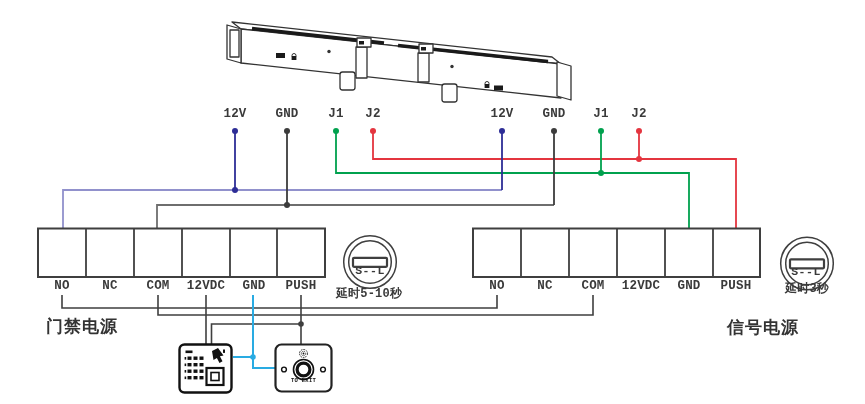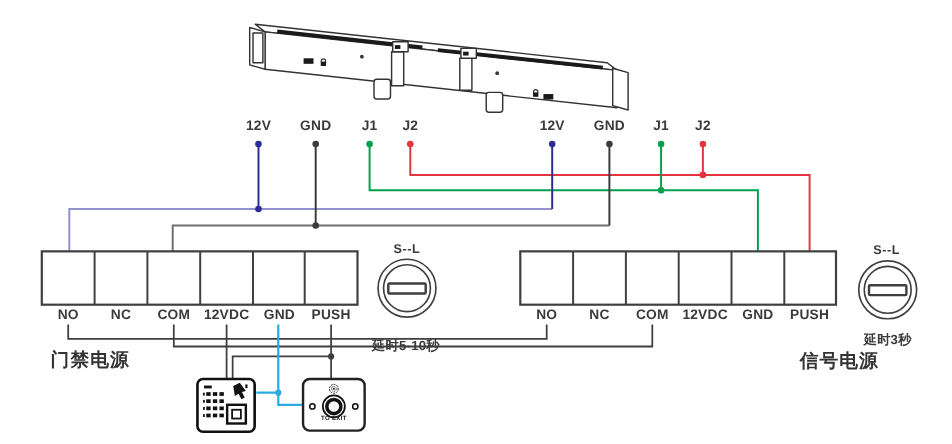--- a/index.html
+++ b/index.html
@@ -1,27 +1,27 @@
 <!DOCTYPE html>
 <html><head>
 <meta charset="utf-8">
 <style>
   html,body{margin:0;padding:0;background:#fff;}
   .stage{
     position:relative;width:865px;height:404px;background:#ffffff;
-    font-family:Liberation Sans, sans-serif;overflow:hidden;
+    font-family:Liberation Mono, monospace;overflow:hidden;
   }
   .stage svg{position:absolute;left:0;top:0;}
   .lbl{
     position:absolute;transform:translateX(-50%);
     font-size:12.5px;font-weight:600;color:#3a3a3a;
     letter-spacing:.2px;white-space:nowrap;line-height:1.1;
   }
-  .sl{font-size:11.5px;letter-spacing:.5px;}
-  .delay{font-size:12px;font-weight:600;margin-top:20px;}
+  .sl{font-size:11.5px;letter-spacing:.5px;margin-top:44px;}
+  .delay{font-size:12px;font-weight:600;}
   .cjk{font-size:17px;font-weight:600;letter-spacing:1px;color:#333;text-align:right;}
   .toexit{font-size:5.5px;font-weight:700;letter-spacing:.3px;color:#111;}
 </style>
 </head>
 <body>
 
 <div class="stage">
 
   <svg width="865" height="404" viewBox="0 0 865 404">
 

